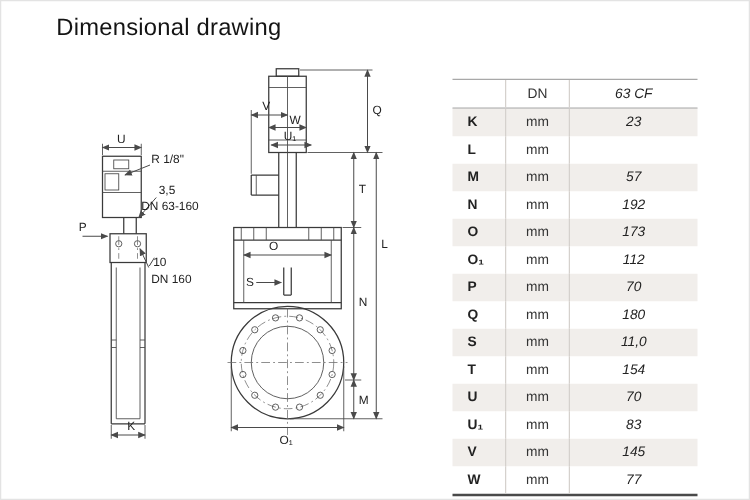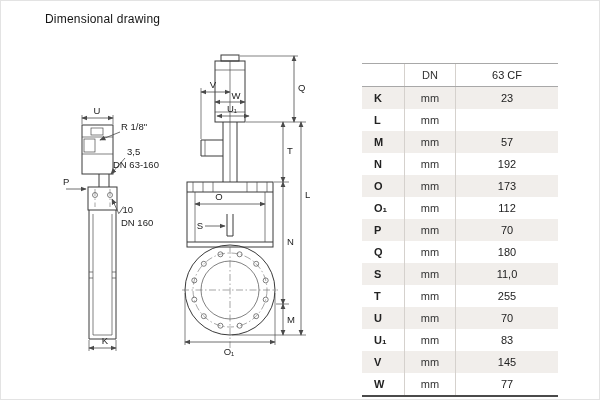--- a/index.html
+++ b/index.html
@@ -5,21 +5,21 @@
   html,body { margin:0; padding:0; }
   body {
     width:600px; height:400px; position:relative; overflow:hidden;
     background:#ffffff;
     font-family:"Liberation Sans","DejaVu Sans",sans-serif;
     color:#222;
   }
   .frame { position:absolute; inset:0; border:1px solid #e3e3e3; pointer-events:none; }
   .title {
     position:absolute; left:45px; top:12px;
-    font-size:12px; color:#141414; letter-spacing:.2px;
+    font-size:19px; color:#141414; letter-spacing:.2px;
   }
   
   .drawing-wrap { position:absolute; left:35px; top:42px; width:330px; height:352px; }
   svg text {
     font-family:"Liberation Sans","DejaVu Sans",sans-serif;
     font-size:9.5px; fill:#222;
   }
   .obj  { stroke:#3a3a3a; stroke-width:1;   fill:none; }
   .thin { stroke:#4a4a4a; stroke-width:.7;  fill:none; }
   .dim  { stroke:#4a4a4a; stroke-width:.8;  fill:none; }
@@ -28,21 +28,21 @@
   .dim-table {
     position:absolute; left:362px; top:63px; width:196px;
     font-size:11px; border-top:1px solid #a8a8a8; border-bottom:2px solid #4a4a4a;
   }
   .tr { display:flex; height:22px; }
   .tr.thead { border-bottom:1px solid #a8a8a8;justify-content:center; }
   .td { display:flex; align-items:center; }
   .c-label { width:42px; padding-left:12px; box-sizing:border-box; font-weight:bold; }
   .c-unit  { width:50px; justify-content:center; color:#333;
              border-left:1px solid #d5d1cd; border-right:1px solid #d5d1cd; }
-  .c-val   { flex:1; justify-content:center; }
+  .c-val   { flex:1; justify-content:center;font-style:italic; }
   .thead .c-label { font-weight:normal; }
   .tr.alt { background:#f1eeeb; }
 </style>
 </head>
 <body>
 
 <div class="frame"></div>
 
 <div class="title">Dimensional drawing</div>
 
@@ -225,21 +225,21 @@
     <div class="td c-val">180</div>
   </div>
   <div class="tr alt">
     <div class="td c-label">S</div>
     <div class="td c-unit">mm</div>
     <div class="td c-val">11,0</div>
   </div>
   <div class="tr">
     <div class="td c-label">T</div>
     <div class="td c-unit">mm</div>
-    <div class="td c-val">255</div>
+    <div class="td c-val">154</div>
   </div>
   <div class="tr alt">
     <div class="td c-label">U</div>
     <div class="td c-unit">mm</div>
     <div class="td c-val">70</div>
   </div>
   <div class="tr">
     <div class="td c-label">U₁</div>
     <div class="td c-unit">mm</div>
     <div class="td c-val">83</div>

